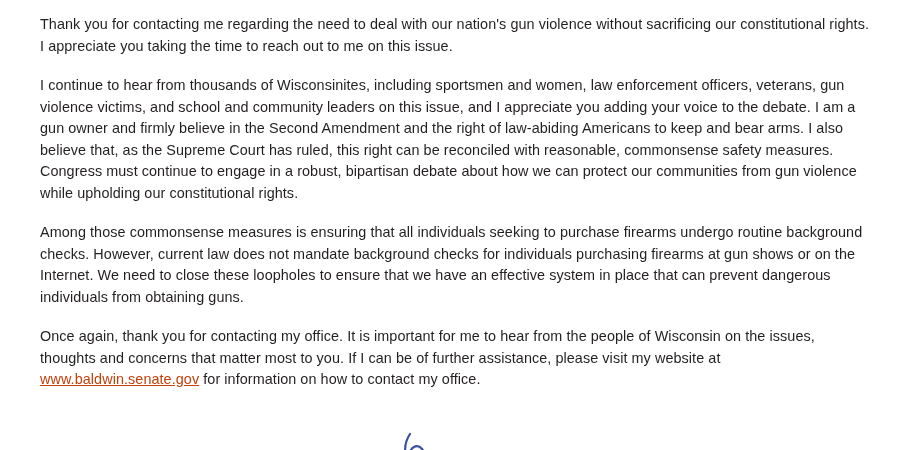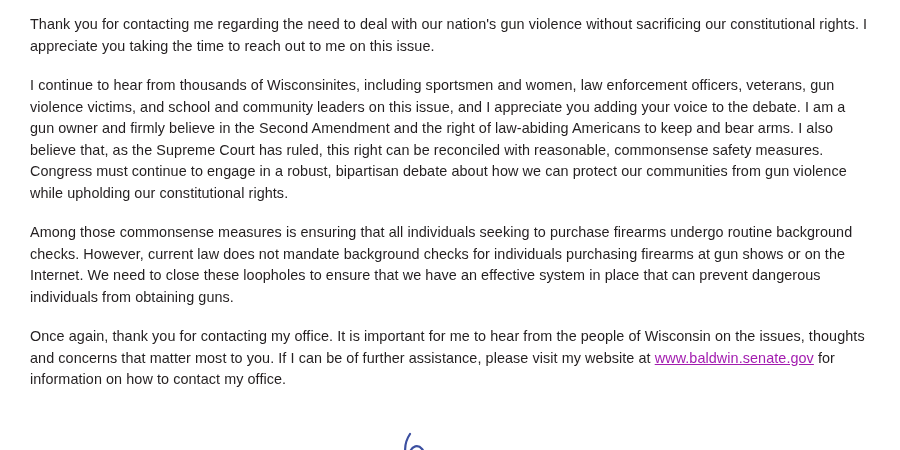--- a/index.html
+++ b/index.html
@@ -11,37 +11,37 @@
     height: 450px;
     background: #ffffff;
     font-family: "Liberation Sans", sans-serif;
     color: #1a1a1a;
     overflow: hidden;
   }
   .page {
     width: 900px;
     height: 450px;
     box-sizing: border-box;
-    padding: 14px 30px 0 30px;
+    padding: 14px 30px 0 40px;
     position: relative;
     border-radius: 25px;
   }
   .para {
     font-size: 14.4px;
     line-height: 21.5px;
     color: #231f20;
     margin: 0 0 18px 0;
     text-align: left;
     letter-spacing: 0.005em;
   }
   .para:last-of-type {
     margin-bottom: 0;
   }
   .link {
-    color: #a21caf;
+    color: #c2410c;
     text-decoration: underline;
   }
   .signature {
     position: absolute;
     left: 396px;
     top: 432px;
     width: 120px;
     height: 40px;
     overflow: hidden;
   }

